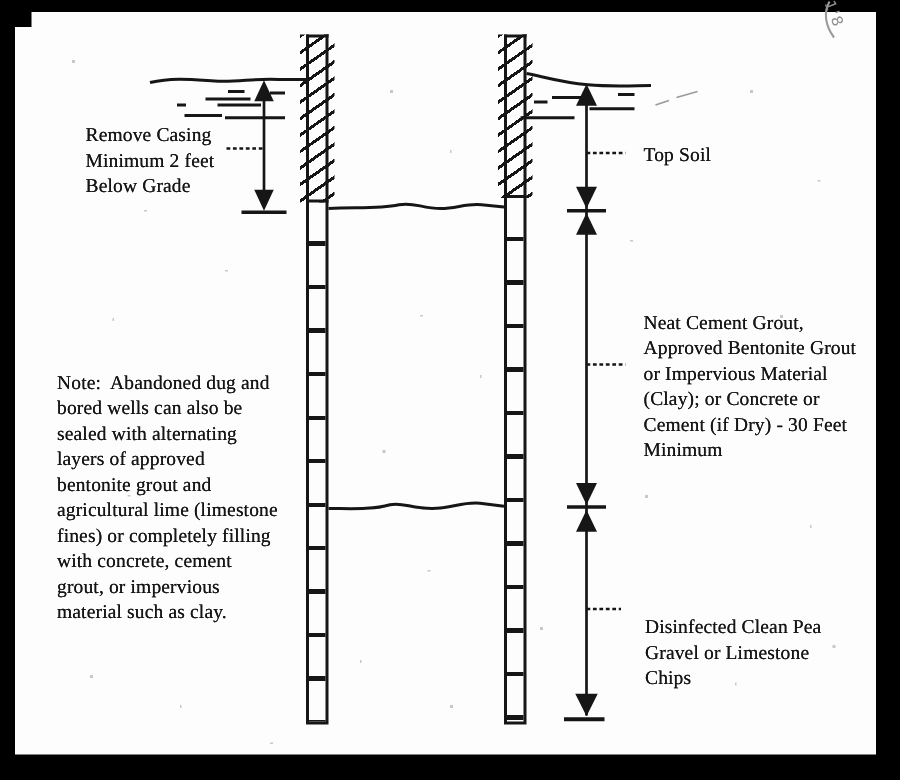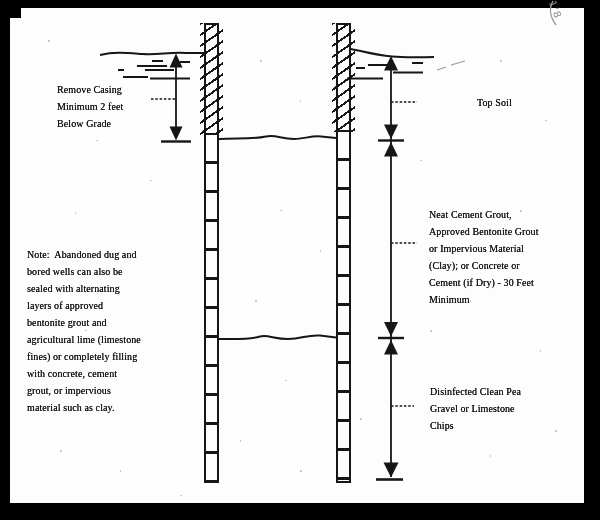--- a/index.html
+++ b/index.html
@@ -19,28 +19,28 @@
   .casing-lad-left   {left:204px;top:133px;width:15px;height:350px;
                       background:repeating-linear-gradient(to bottom,transparent 0 26px,var(--ink,#161616) 26px 29px);}
   .casing-top-right  {left:336px;top:23px;width:15px;height:109px;border-bottom:none;}
   .casing-lad-right  {left:336px;top:130px;width:15px;height:353px;
                       background:repeating-linear-gradient(to bottom,transparent 0 26px,var(--ink,#161616) 26px 29px);}
   .hatch{position:absolute;background:repeating-linear-gradient(145deg,var(--ink,#161616) 0 2px,transparent 2px 9px);}
   .hatch-left {left:200px;top:23px;width:23px;height:112px;}
   .hatch-right{left:332px;top:23px;width:23px;height:109px;}
   
   .label{
-    position:absolute;color:var(--ink,#161616);font-size:10px;line-height:17px;
+    position:absolute;color:var(--ink,#161616);font-size:13px;line-height:17px;
     white-space:pre-wrap;letter-spacing:.1px;text-shadow:0 0 .4px var(--ink,#161616);
   }
   .lbl-remove {left:57px; top:81px;}
-  .lbl-topsoil{left:429px;top:94px;margin-left:48px;}
+  .lbl-topsoil{left:429px;top:94px;}
   .lbl-grout  {left:429px;top:206px;}
-  .lbl-gravel {left:430px;top:383px;}
-  .lbl-note   {left:27px; top:246px;}
+  .lbl-gravel {left:430px;top:409px;}
+  .lbl-note   {left:38px; top:246px;}
   .pencil-mark{
     position:absolute;left:557px;top:-1px;color:var(--pencil,#8f8f8f);
     font-size:10px;transform:rotate(68deg);transform-origin:left top;
     font-family:"DejaVu Sans",sans-serif;letter-spacing:1px;
   }
 </style>
 </head>
 <body>
 
 <div class="screen" style="--ink: #161616; --paper: #fdfdfd; --frame: #000000; --pencil: #8f8f8f;">

